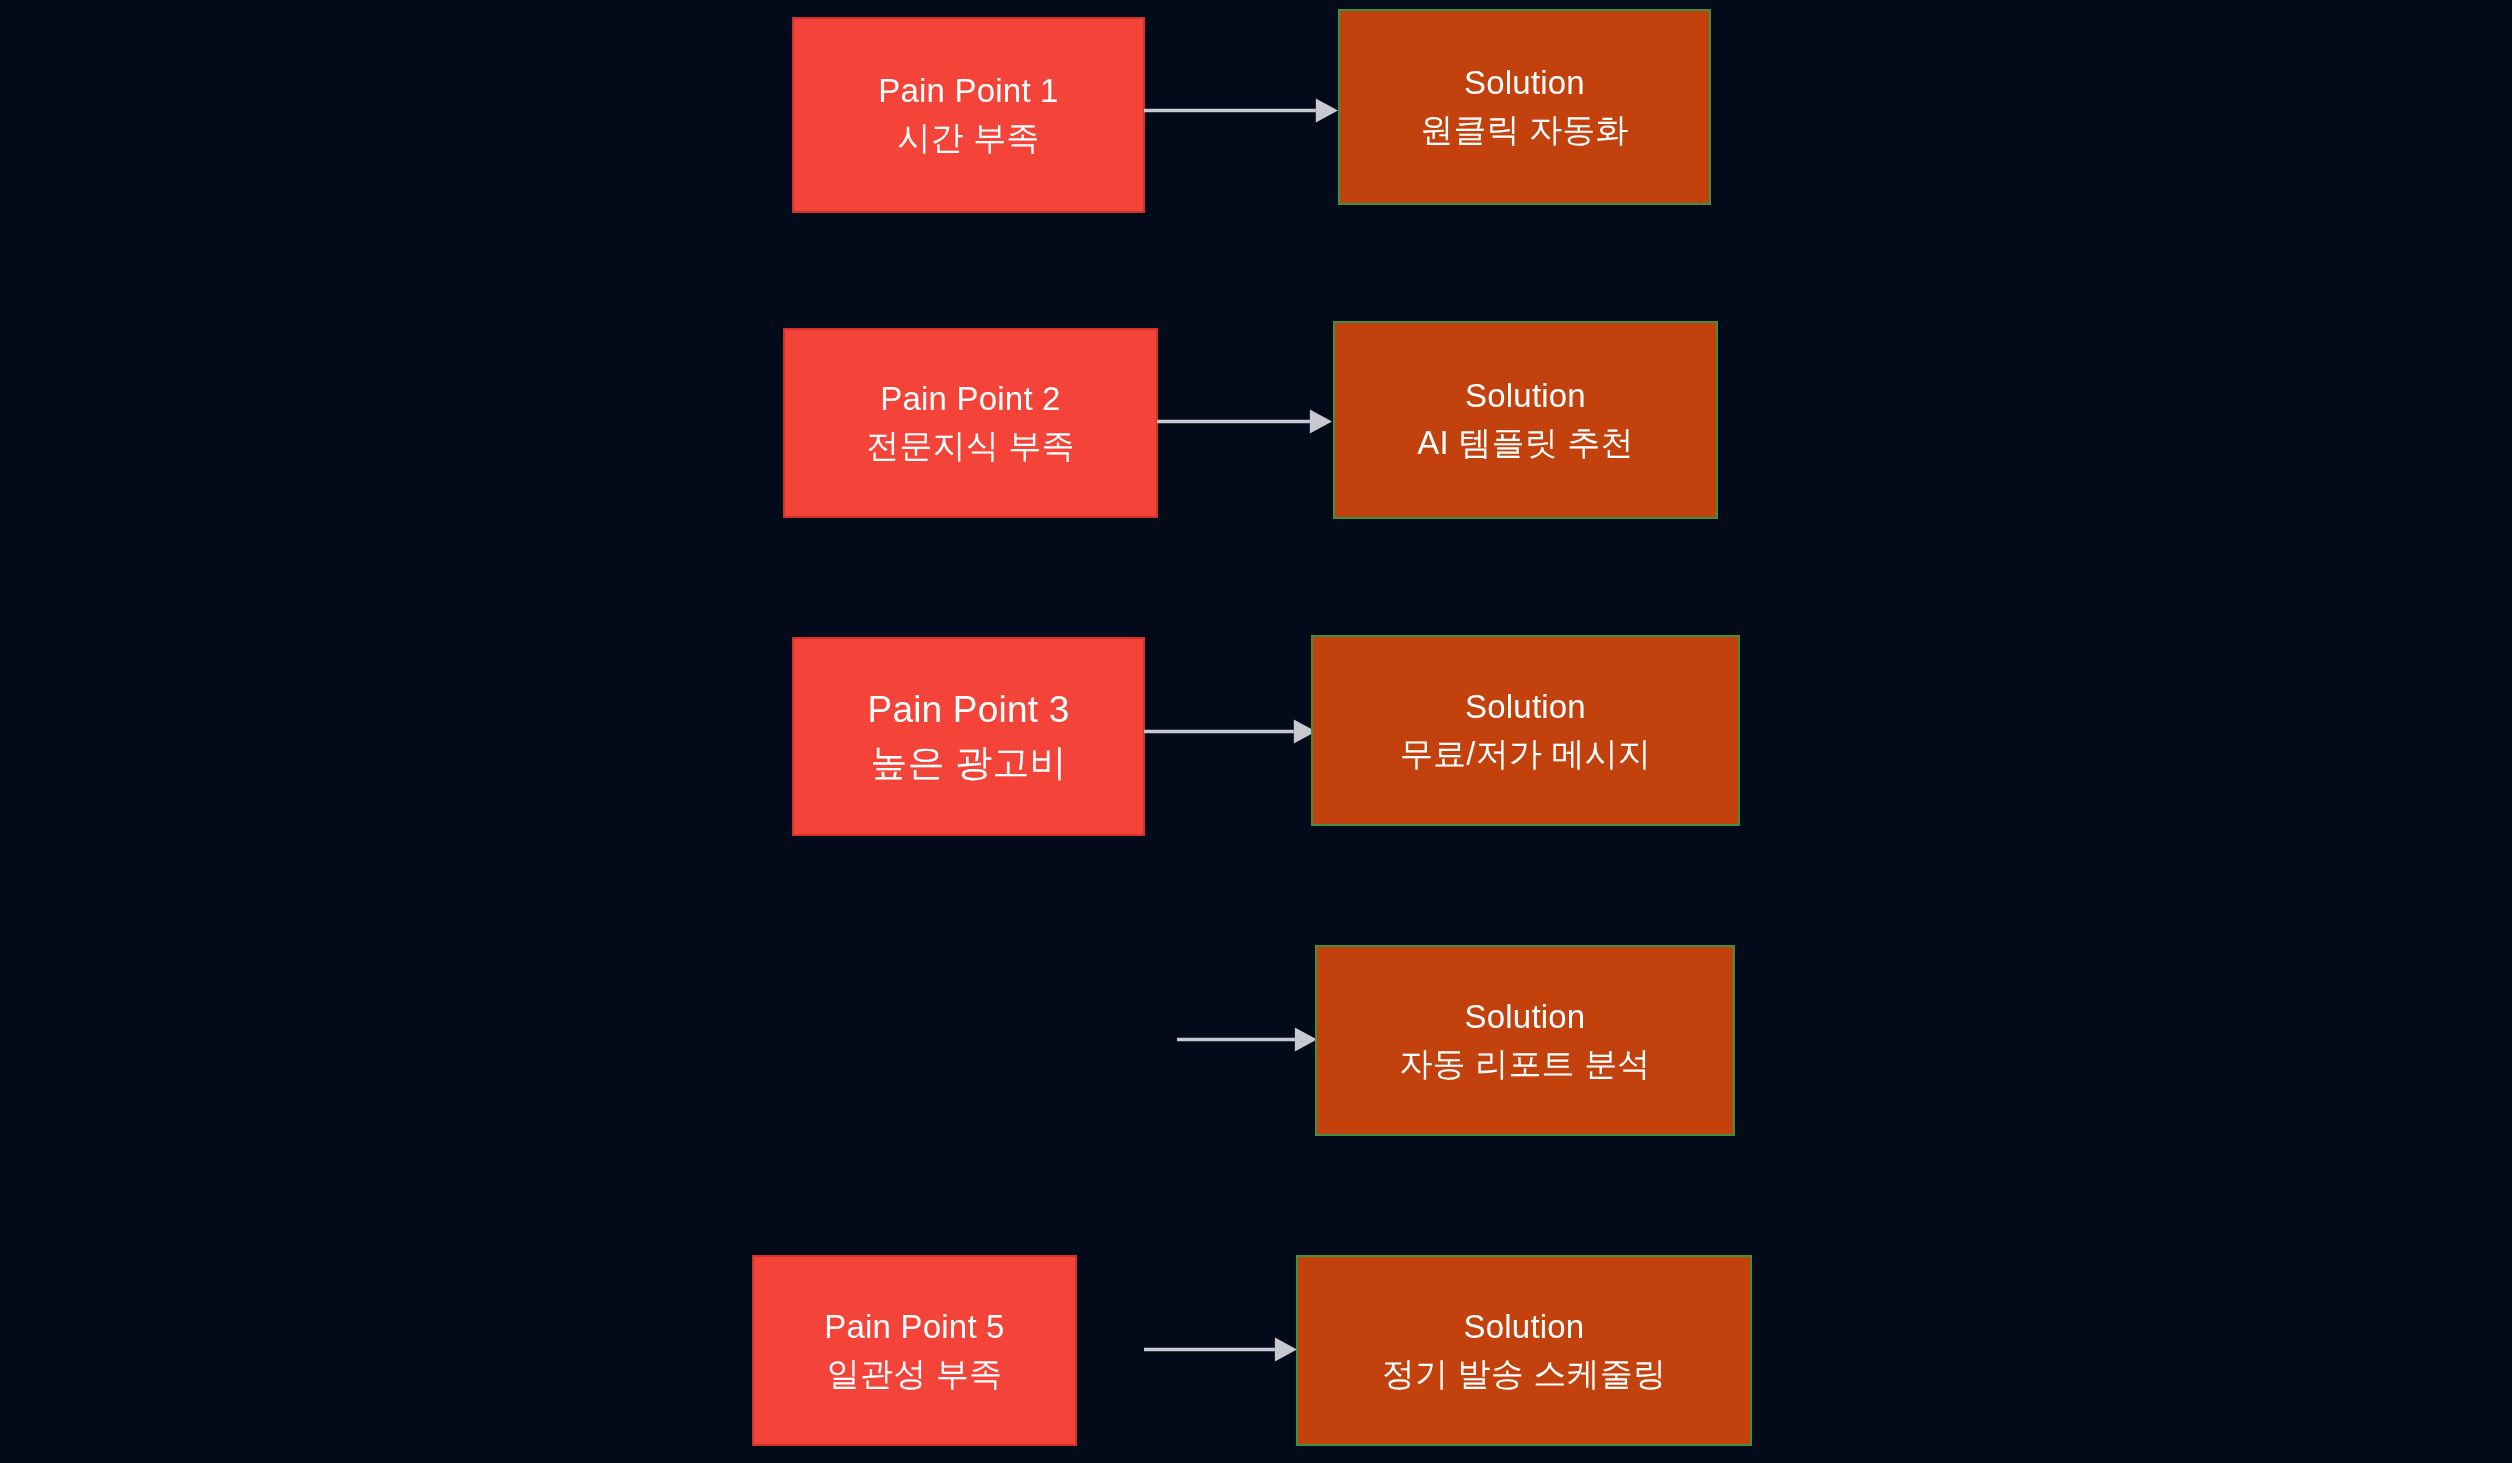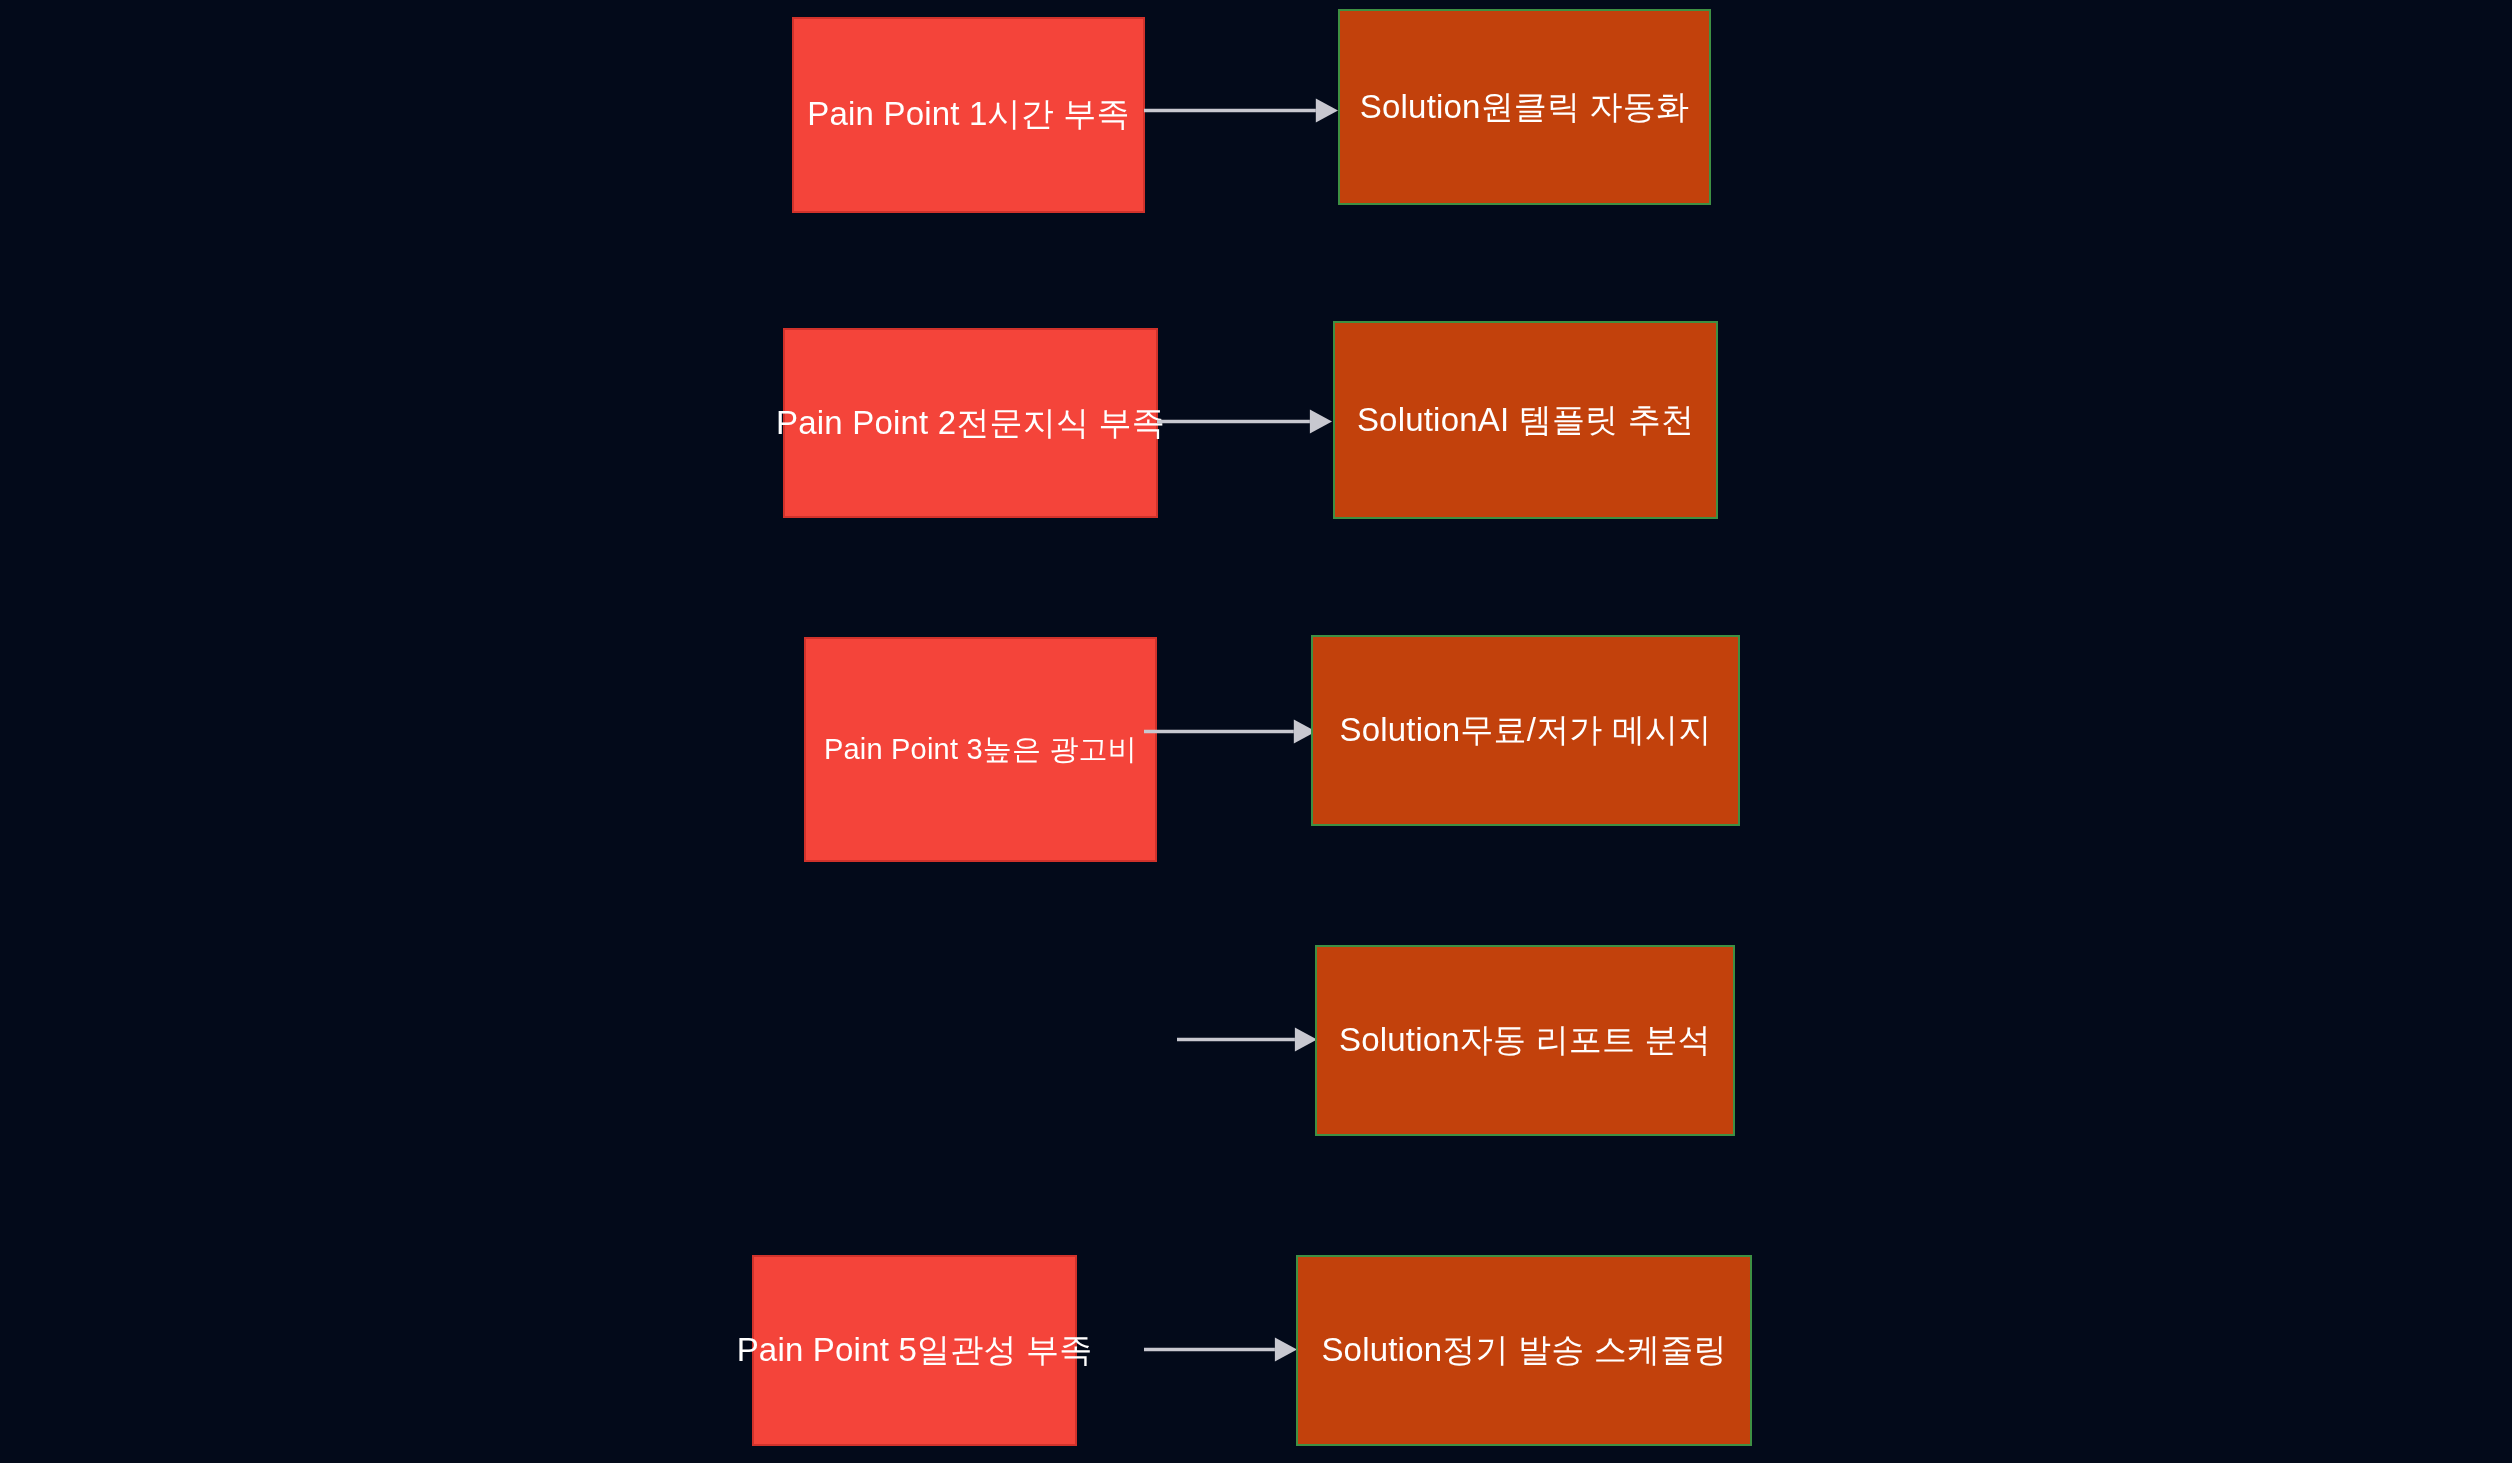--- a/index.html
+++ b/index.html
@@ -16,21 +16,21 @@
   }
   #diagram {
     position: relative;
     width: 2512px;
     height: 1464px;
   }
   .node {
     position: absolute;
     box-sizing: border-box;
     display: flex;
-    flex-direction: row;
+    flex-direction: column;
     align-items: center;
     justify-content: center;
     color: #ffffff;
     text-align: center;
     line-height: 1.42;
     letter-spacing: 0.2px;
   }
   .node .line1 {
     display: block;
     white-space: nowrap;
@@ -88,21 +88,21 @@
       <line x1="0" y1="20" x2="166" y2="20" stroke="#c8c8d0" stroke-width="4"></line>
       <polygon points="166,7 190,20 166,33" fill="#c8c8d0"></polygon>
     </svg>
   </div>
 
   <div class="node solution" style="left:1333px; top:321px; width:385px; height:198px; font-size:33px;">
     <span class="line1">Solution</span>
     <span class="line2">AI 템플릿 추천</span>
   </div>
 
-  <div class="node pain" style="left:792px; top:637px; width:353px; height:225px; font-size:29px;margin-left:12px;">
+  <div class="node pain" style="left:792px; top:637px; width:353px; height:199px; font-size:37px;">
     <span class="line1">Pain Point 3</span>
     <span class="line2">높은 광고비</span>
   </div>
 
   <div class="edge" style="left:1144px; top:713px; width:172px; height:37px;">
     <svg width="172" height="37" viewBox="0 0 186 40" aria-hidden="true">
       <line x1="0" y1="20" x2="162" y2="20" stroke="#c8c8d0" stroke-width="4"></line>
       <polygon points="162,7 186,20 162,33" fill="#c8c8d0"></polygon>
     </svg>
   </div>

